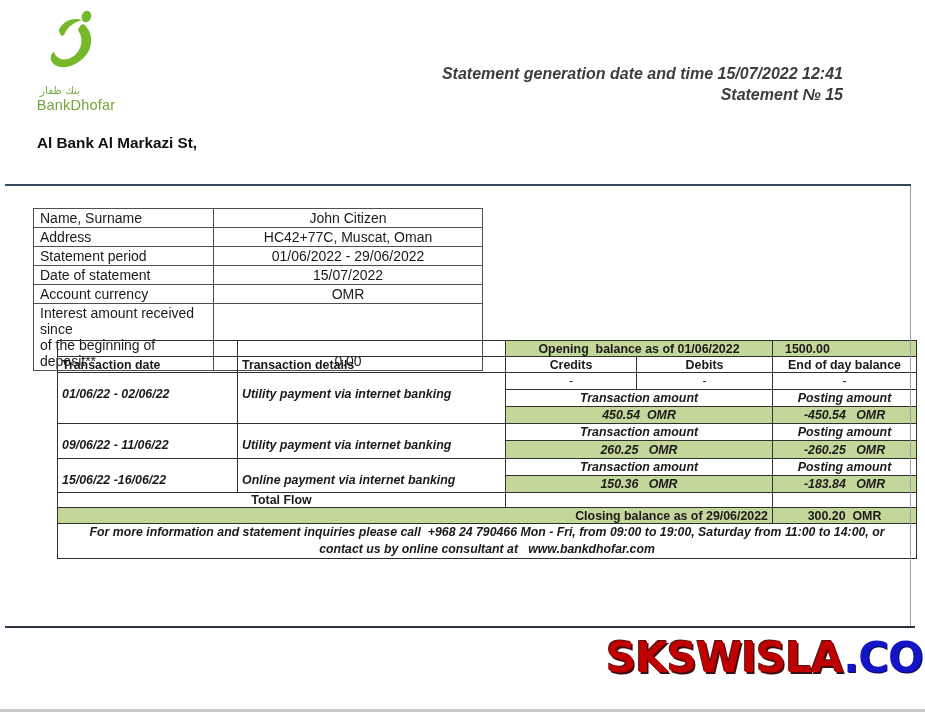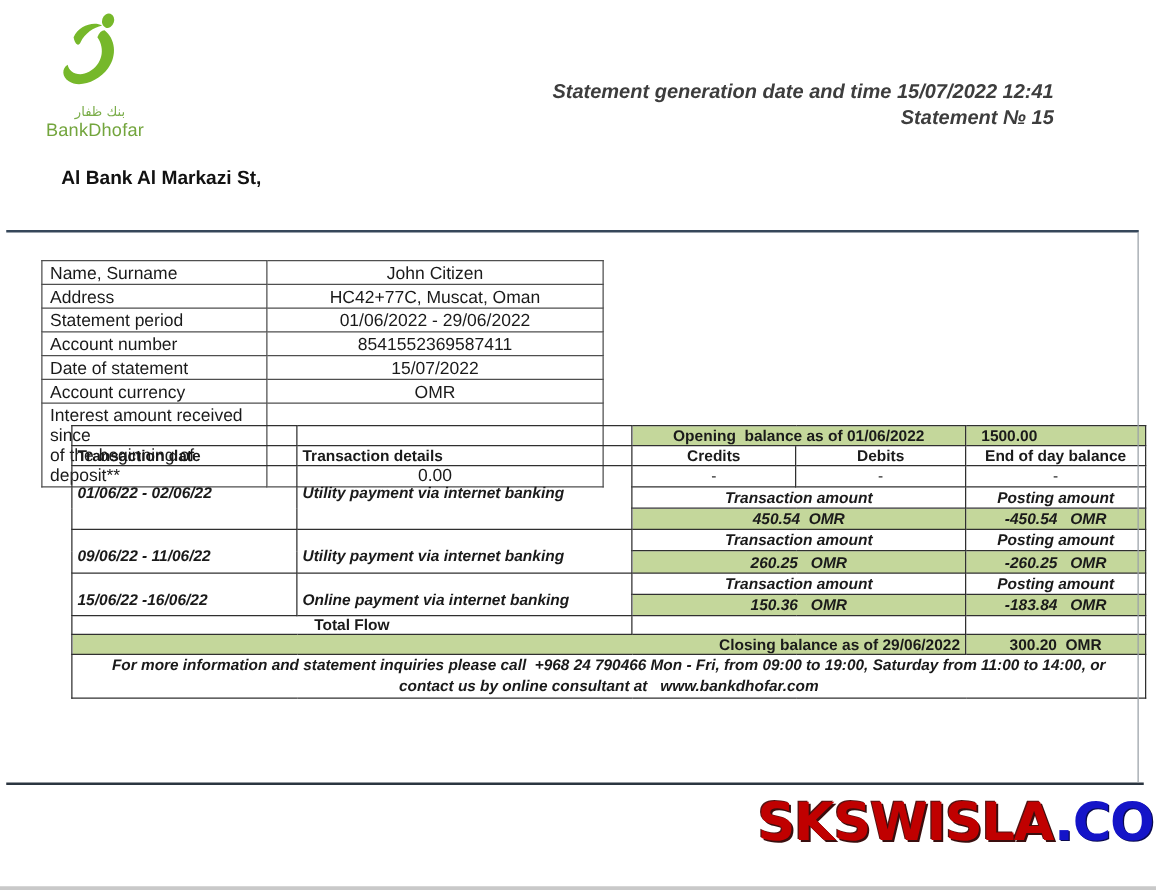--- a/index.html
+++ b/index.html
@@ -3,36 +3,36 @@
 <meta charset="utf-8">
 <style>
   html,body { margin:0; padding:0; background:#ffffff; }
   #page {
     position:relative; width:925px; height:714px; background:#ffffff;
     font-family:"Liberation Sans","DejaVu Sans",sans-serif; color:#1a1a1a; overflow:hidden;
   }
   
   .logo-svg { position:absolute; left:45px; top:8px; width:62px; height:78px; }
   .arabic-name {
-    position:absolute; left:32px; top:84px; width:96px; text-align:center;
+    position:absolute; left:12px; top:84px; width:96px; text-align:center;
     font-family:"DejaVu Sans",sans-serif; font-size:10.5px; color:#7aad49; letter-spacing:1px;
   }
   .bank-name {
     position:absolute; left:28px; top:97px; width:96px; text-align:center;
     font-size:14.5px; color:#73a53d; letter-spacing:0.2px;
   }
   
   .stmt-info {
     position:absolute; top:63px; right:82px; text-align:right;
     font-weight:bold; font-style:italic; font-size:16px; color:#3d3d3d; line-height:21px;
   }
   
   .bank-address {
     position:absolute; left:37px; top:132px; font-weight:bold;
-    font-size:15.3px; line-height:22px; color:#111111;margin-left:12px;
+    font-size:15.3px; line-height:22px; color:#111111;
   }
   
   .hr1 { position:absolute; left:5px; top:184px; width:906px; height:2px; background:#36475a; }
   .hr2 { position:absolute; left:5px; top:626px; width:910px; height:2px; background:#2b3540; }
   .right-edge { position:absolute; left:910px; top:186px; width:1px; height:440px; background:#9aa1a8; }
   .bottom-bar { position:absolute; left:0; top:709px; width:925px; height:3px; background:#c9c9c9; }
   
   table { border-collapse:collapse; table-layout:fixed; position:absolute; }
   td { border:1px solid #3c3c3c; padding:0 4px; overflow:hidden; vertical-align:middle; }
   .acct { left:33px; top:208px; width:449px; }
@@ -96,24 +96,20 @@
     </tr>
     <tr class="ah16">
       <td>Address</td>
       <td class="val">HC42+77C, Muscat, Oman</td>
     </tr>
     <tr class="ah16">
       <td>Statement period</td>
       <td class="val">01/06/2022 - 29/06/2022</td>
     </tr>
     <tr class="ah16">
-      <td>Account number</td>
-      <td class="val">8541552369587411</td>
-    </tr>
-    <tr class="ah16">
       <td>Date of statement</td>
       <td class="val">15/07/2022</td>
     </tr>
     <tr class="ah16">
       <td>Account currency</td>
       <td class="val">OMR</td>
     </tr>
     <tr class="ah33">
       <td>
         <div>Interest amount received since</div>

